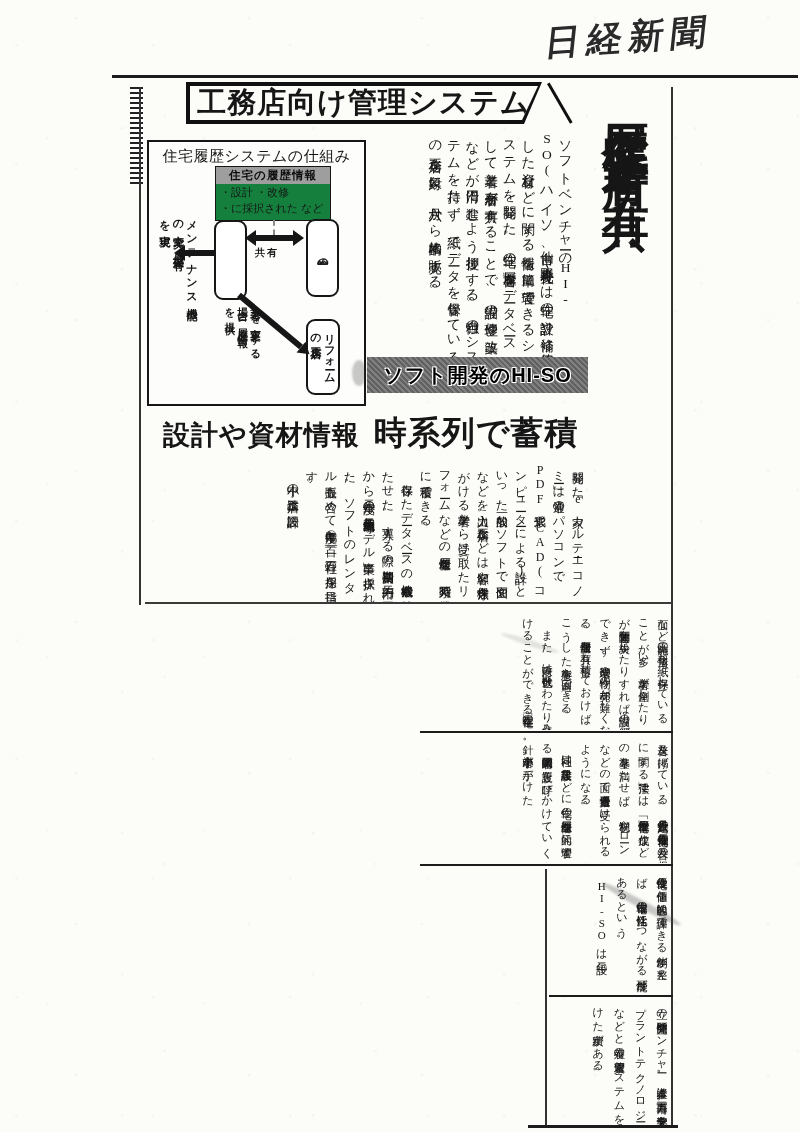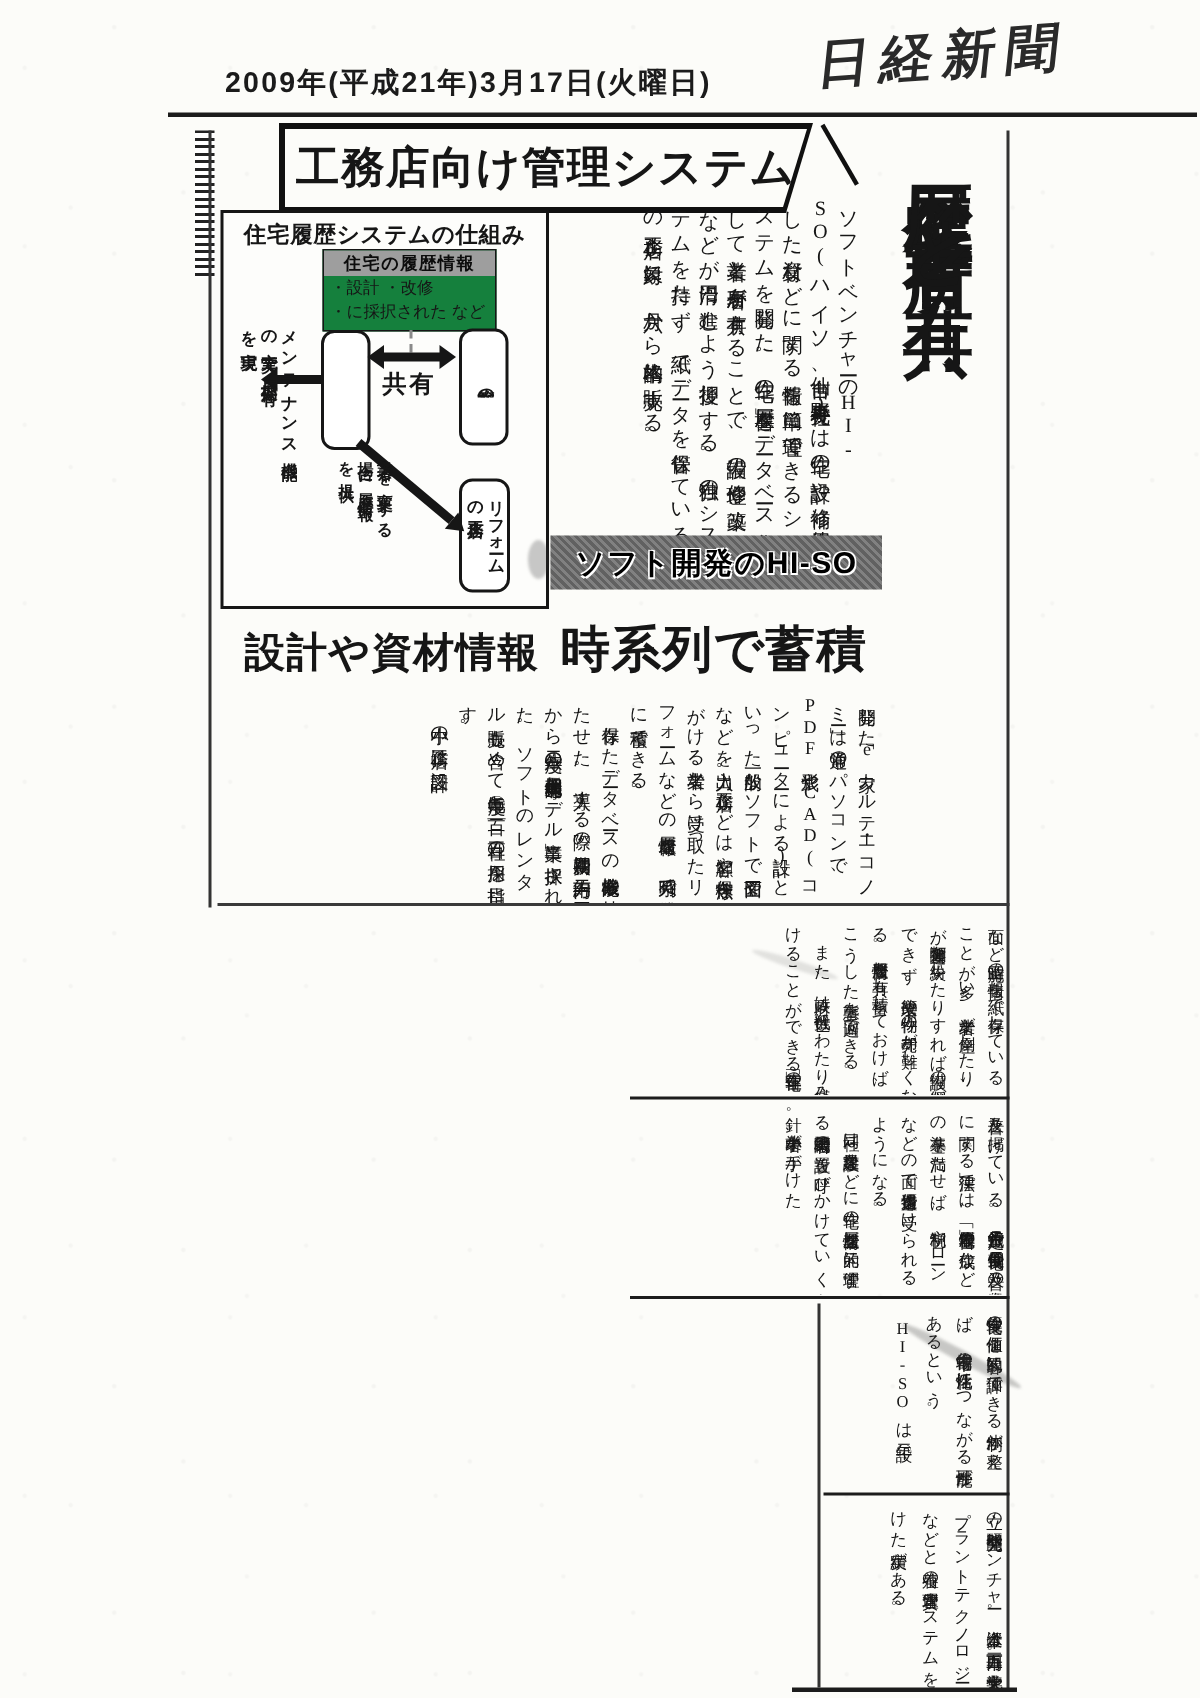--- a/index.html
+++ b/index.html
@@ -32,60 +32,60 @@
         transform:rotate(-4deg) skewX(-10deg);color:#2a2a2a;}
   .top-rule{left:112px;top:75px;width:686px;height:3px;}
 
   
   .hatch{left:130px;top:87px;width:13px;height:98px;
          background:repeating-linear-gradient(180deg,#222 0 2px,#fff 2px 5px);}
   .vr-left{left:139px;top:87px;width:2px;height:518px;background:#333;}
   .vr-right{left:671px;top:87px;width:2px;height:1041px;background:#333;}
 
   
-  .kicker{left:186px;top:82px;width:356px;height:60px;background:#101010;
+  .kicker{left:186px;top:82px;width:356px;height:42px;background:#101010;
           clip-path:polygon(0 0,100% 0,calc(100% - 18px) 100%,0 100%);text-align:right;}
   .kicker-face{position:absolute;inset:4px;background:#fcfcf9;
           clip-path:polygon(0 0,100% 0,calc(100% - 16px) 100%,0 100%);
           display:flex;align-items:center;justify-content:center;}
   .kicker-face span{font-size:29px;font-weight:900;letter-spacing:1px;white-space:nowrap;}
   .kicker-tail{left:547px;top:84px;width:3px;height:46px;background:#101010;
           transform:rotate(-30deg);transform-origin:top left;}
 
   
   .headline{left:583px;top:94px;width:86px;height:502px;
             font-size:47px;font-weight:900;letter-spacing:-3px;line-height:86px;
             font-family:"Liberation Sans","DejaVu Sans",sans-serif;}
 
   
   .diagram{left:147px;top:140px;width:215px;height:262px;border:2px solid #161616;
            background:#fdfdfb;font-family:"Liberation Sans","DejaVu Sans",sans-serif;}
   .dg-title{position:absolute;left:0;top:5px;width:100%;text-align:center;
-            font-size:15px;font-weight:700;letter-spacing:.5px;}
+            font-size:15px;font-weight:400;letter-spacing:.5px;}
   .info-box{position:absolute;left:66px;top:24px;width:114px;height:53px;border:1.5px solid #161616;background:#15803d;}
   .info-head{height:17px;background:#9e9e9e;display:flex;align-items:center;justify-content:center;
              font-size:11.5px;font-weight:900;color:#0c0c0c;letter-spacing:1px;}
   .info-li{font-size:11px;line-height:16px;padding-left:4px;white-space:nowrap;}
   .dash-conn{position:absolute;left:124px;top:78px;height:15px;width:0;border-left:2px dashed #8a8a8a;}
   .node{position:absolute;border:2px solid #161616;border-radius:9px;background:#fff;
         display:flex;align-items:center;justify-content:center;}
   .node .vtext{white-space:normal;}
   .node-owner{left:65px;top:78px;width:29px;height:76px;}
   .node-owner .vtext{font-size:13px;font-weight:900;letter-spacing:.5px;}
   .node-builder{left:157px;top:77px;width:29px;height:74px;}
   .node-builder .vtext{font-size:11.5px;font-weight:900;}
   .node-reformer{left:157px;top:177px;width:30px;height:72px;}
   .node-reformer .vtext{font-size:11px;font-weight:900;line-height:14px;height:62px;}
   .arrow-bar{position:absolute;background:#161616;}
   .tri{position:absolute;width:0;height:0;}
   .share-arrow{position:absolute;left:96px;top:88px;width:59px;height:16px;}
   .share-arrow .arrow-bar{left:9px;right:9px;top:5px;height:6px;}
   .share-arrow .tri-l{left:0;top:0;border-top:8px solid transparent;border-bottom:8px solid transparent;border-right:11px solid #161616;}
   .share-arrow .tri-r{right:0;top:0;border-top:8px solid transparent;border-bottom:8px solid transparent;border-left:11px solid #161616;}
-  .share-label{position:absolute;left:106px;top:104px;font-size:16px;font-weight:700;letter-spacing:2px;}
+  .share-label{position:absolute;left:106px;top:104px;font-size:10px;font-weight:700;letter-spacing:2px;}
   .left-arrow{position:absolute;left:25px;top:103px;width:42px;height:16px;}
   .left-arrow .arrow-bar{left:10px;right:0;top:5px;height:6px;}
   .left-arrow .tri-l{left:0;top:0;border-top:8px solid transparent;border-bottom:8px solid transparent;border-right:11px solid #161616;}
   .diag-arrow{position:absolute;left:90px;top:146px;width:92px;height:14px;
               transform:rotate(40deg);transform-origin:0 50%;}
   .diag-arrow .arrow-bar{left:0;right:11px;top:4px;height:6px;}
   .diag-arrow .tri-r{right:0;top:0;border-top:7px solid transparent;border-bottom:7px solid transparent;border-left:11px solid #161616;}
   .left-note{position:absolute;left:7px;top:70px;width:42px;height:128px;
              font-size:11px;line-height:13.5px;letter-spacing:2px;font-weight:600;}
   .provide-note{position:absolute;left:73px;top:157px;width:40px;height:102px;
@@ -124,21 +124,20 @@
   .band3l{left:544px;top:1000px;width:128px;height:126px;font-size:11px;line-height:21.3px;letter-spacing:.4px;}
   .rule-bottom{left:528px;top:1125px;width:150px;height:3px;}
 
   .smudge{position:absolute;background:rgba(60,60,60,.28);border-radius:50%;filter:blur(1px);}
 </style>
 </head>
 <body>
 
 <div class="paper">
 
-  <div class="abs date-line">2009年(平成21年)3月17日(火曜日)</div>
   <div class="abs hand">日経新聞</div>
   <div class="abs rule top-rule"></div>
 
   <div class="abs hatch"></div>
   <div class="abs vr-left"></div>
   <div class="abs vr-right"></div>
 
   <div class="abs kicker">
     <div class="kicker-face">
       <span>工務店向け管理システム</span>

